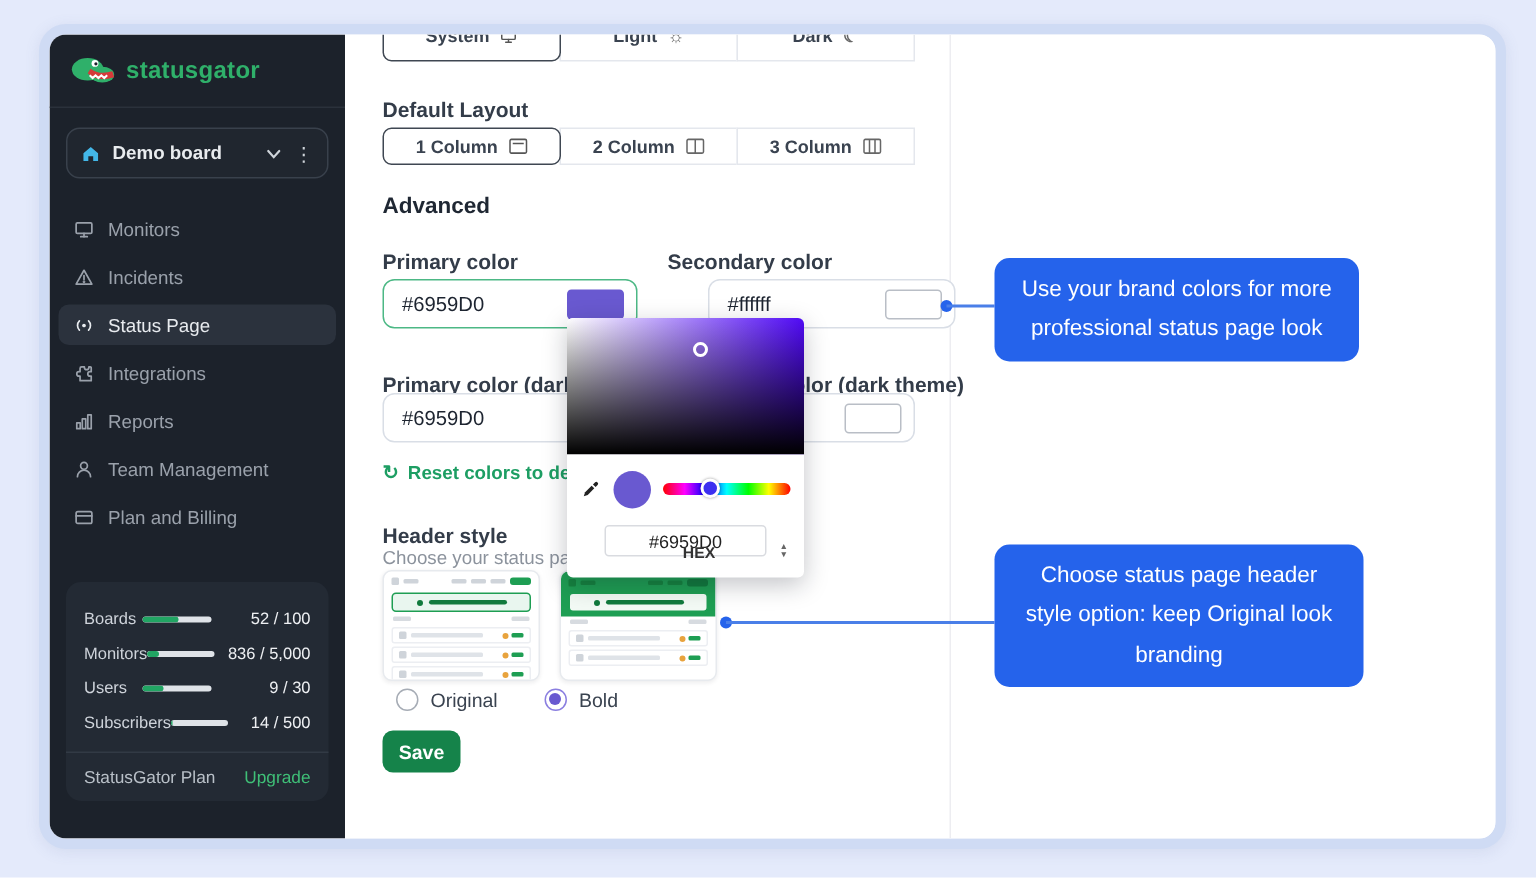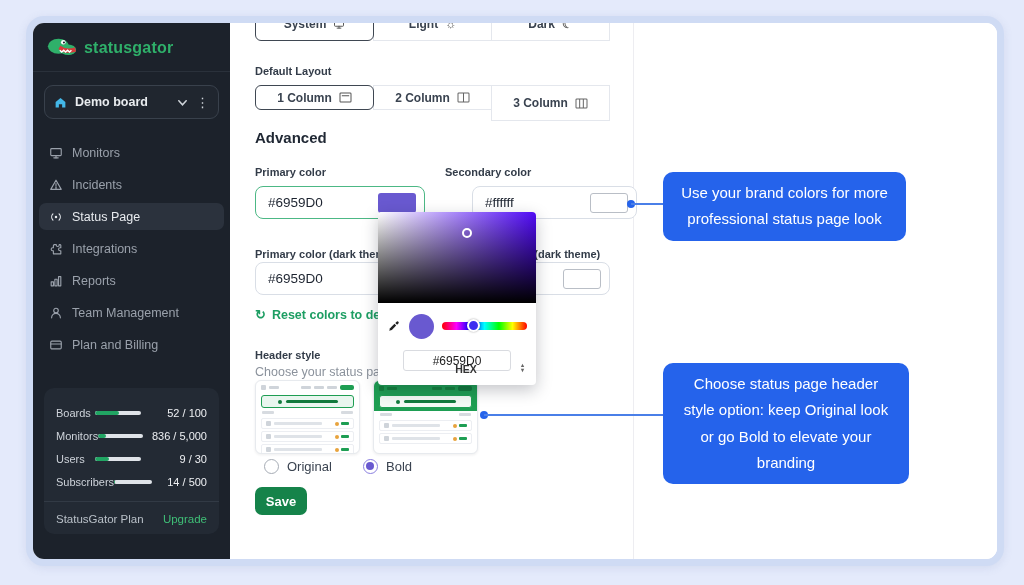--- a/index.html
+++ b/index.html
@@ -52,21 +52,21 @@
   .content { position:absolute; left:197px; top:0; width:767px; height:536px; overflow:hidden; background:#fff; }
   .vdivider { position:absolute; left:403px; top:0; width:1px; height:536px; background:#ededf1; }
   .seg { position:absolute; display:flex; width:355px; }
   .seg-btn {
     flex:1; height:34px; background:#fff; border:1px solid #e4e7ed;
     display:flex; align-items:center; justify-content:center; gap:7px;
     font-size:12px; font-weight:bold; color:#3a4350; cursor:pointer; margin-left:-1px;
   }
   .seg-btn:first-child { margin-left:0; }
   .seg-btn.selected { border:1.5px solid #3f4752; border-radius:6px; z-index:2; }
-  .field-label { position:absolute; font-size:11px; font-weight:bold; color:#333c49; }
+  .field-label { position:absolute; font-size:14px; font-weight:bold; color:#333c49; }
   .sub-label { position:absolute; font-size:12.5px; color:#8b929c; }
   .h-advanced { position:absolute; font-size:15px; font-weight:bold; color:#1f2733; }
   .cinput {
     position:absolute; height:33px; border:1px solid #d9dee6; border-radius:8px; background:#fff;
     display:flex; align-items:center; padding:0 8px 0 12px; font-size:13.5px; color:#1d2430;
   }
   .cinput.focused { border:1.5px solid var(--focus-green,#4cb885); }
   .cinput .val { flex:1; }
   .swatch { width:38px; height:20px; border-radius:3px; }
   .swatch.bordered { border:1px solid #b9bec6; }
@@ -286,21 +286,21 @@
             <line x1="3" y1="4" x2="11" y2="4" stroke="#555" stroke-width="1.1"></line>
           </svg>
       </div>
       <div class="seg-btn" style="height:25px;">
         <span>2 Column</span>
         <svg width="13" height="11" viewBox="0 0 14 12">
             <rect x="1" y="1" width="12" height="10" rx="1" fill="none" stroke="#666" stroke-width="1.1"></rect>
             <line x1="7" y1="1" x2="7" y2="11" stroke="#666" stroke-width="1.1"></line>
           </svg>
       </div>
-      <div class="seg-btn" style="height:36px;">
+      <div class="seg-btn" style="height:25px;">
         <span>3 Column</span>
         <svg width="13" height="11" viewBox="0 0 14 12">
             <rect x="1" y="1" width="12" height="10" rx="1" fill="none" stroke="#666" stroke-width="1.1"></rect>
             <line x1="5" y1="1" x2="5" y2="11" stroke="#666" stroke-width="1.1"></line>
             <line x1="9" y1="1" x2="9" y2="11" stroke="#666" stroke-width="1.1"></line>
           </svg>
       </div>
     </div>
 
     <div class="h-advanced" style="left:25px; top:106px;">Advanced</div>
@@ -454,17 +454,16 @@
     <div class="callout" style="left:433px; top:149px; width:243px;">
         <div>Use your brand colors for more</div>
         <div>professional status page look</div>
       </div>
 
     <span class="conn-dot" style="left:250px; top:388px;"></span>
     <div class="connector" style="left:254px; top:391px; width:179px;"></div>
     <div class="callout" style="left:433px; top:340px; width:246px;">
         <div>Choose status page header</div>
         <div>style option: keep Original look</div>
-        <div>or go  Bold to elevate your</div>
         <div>branding</div>
       </div>
   </div>
 </div>
 
 </body></html>

